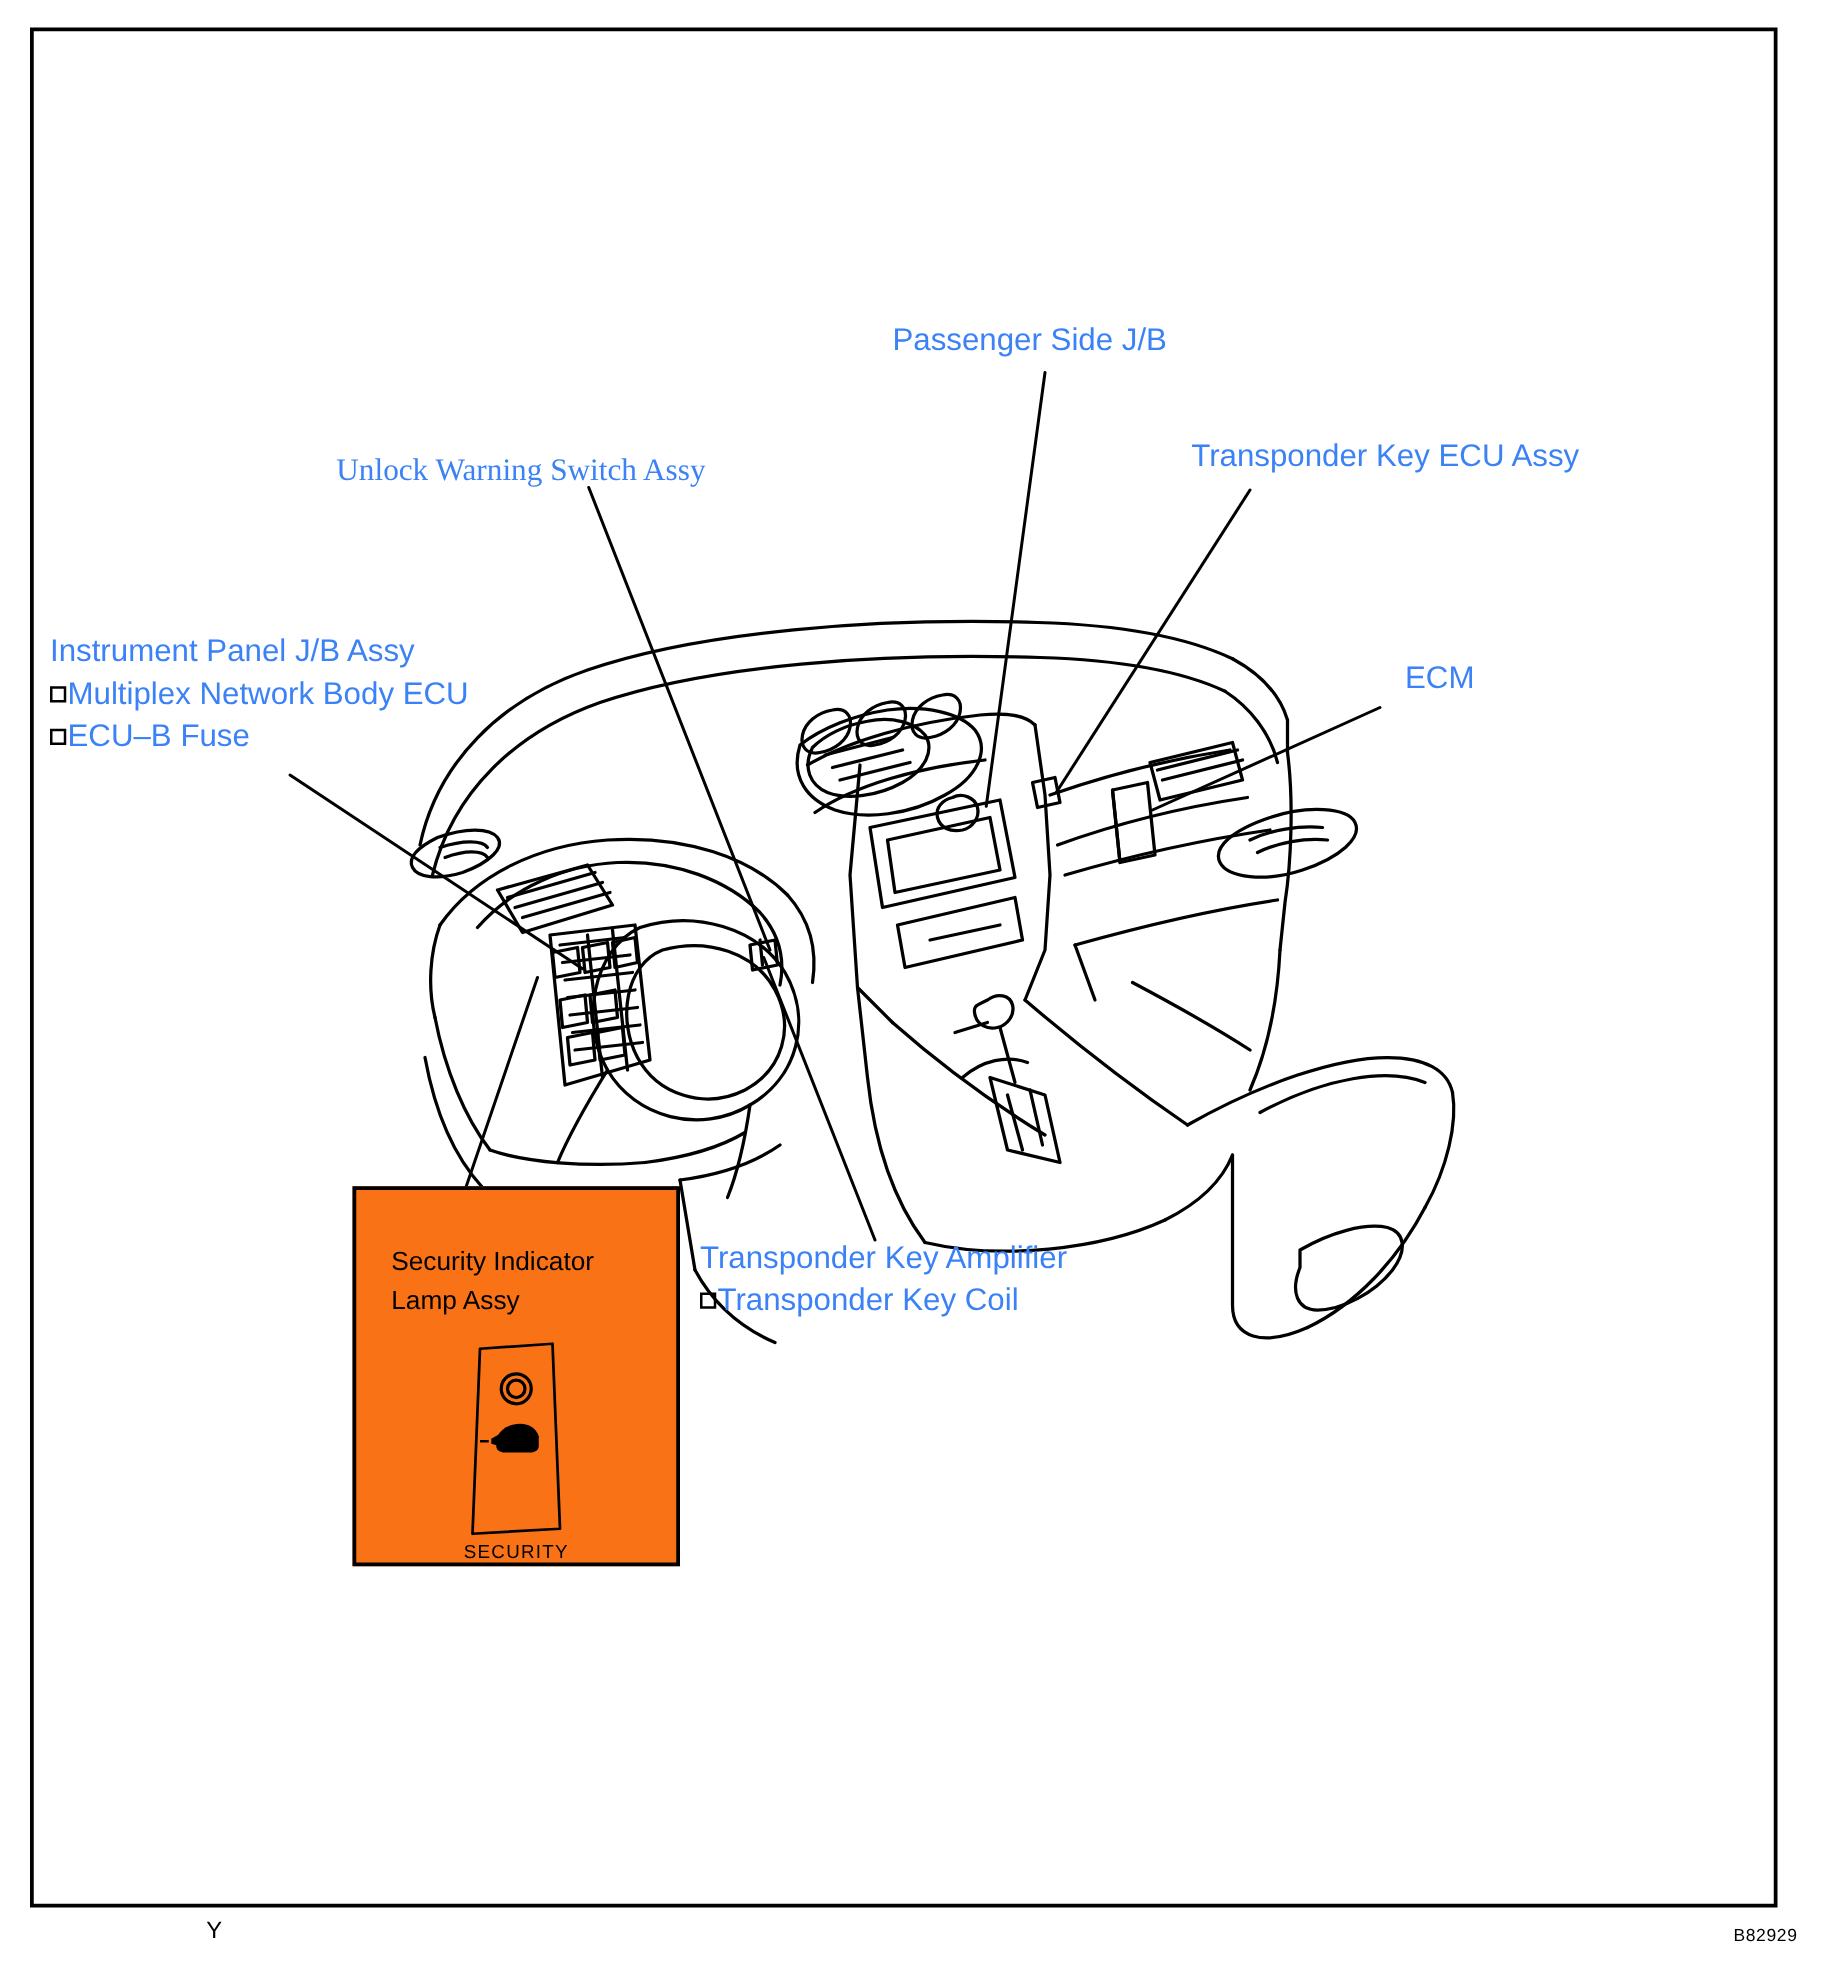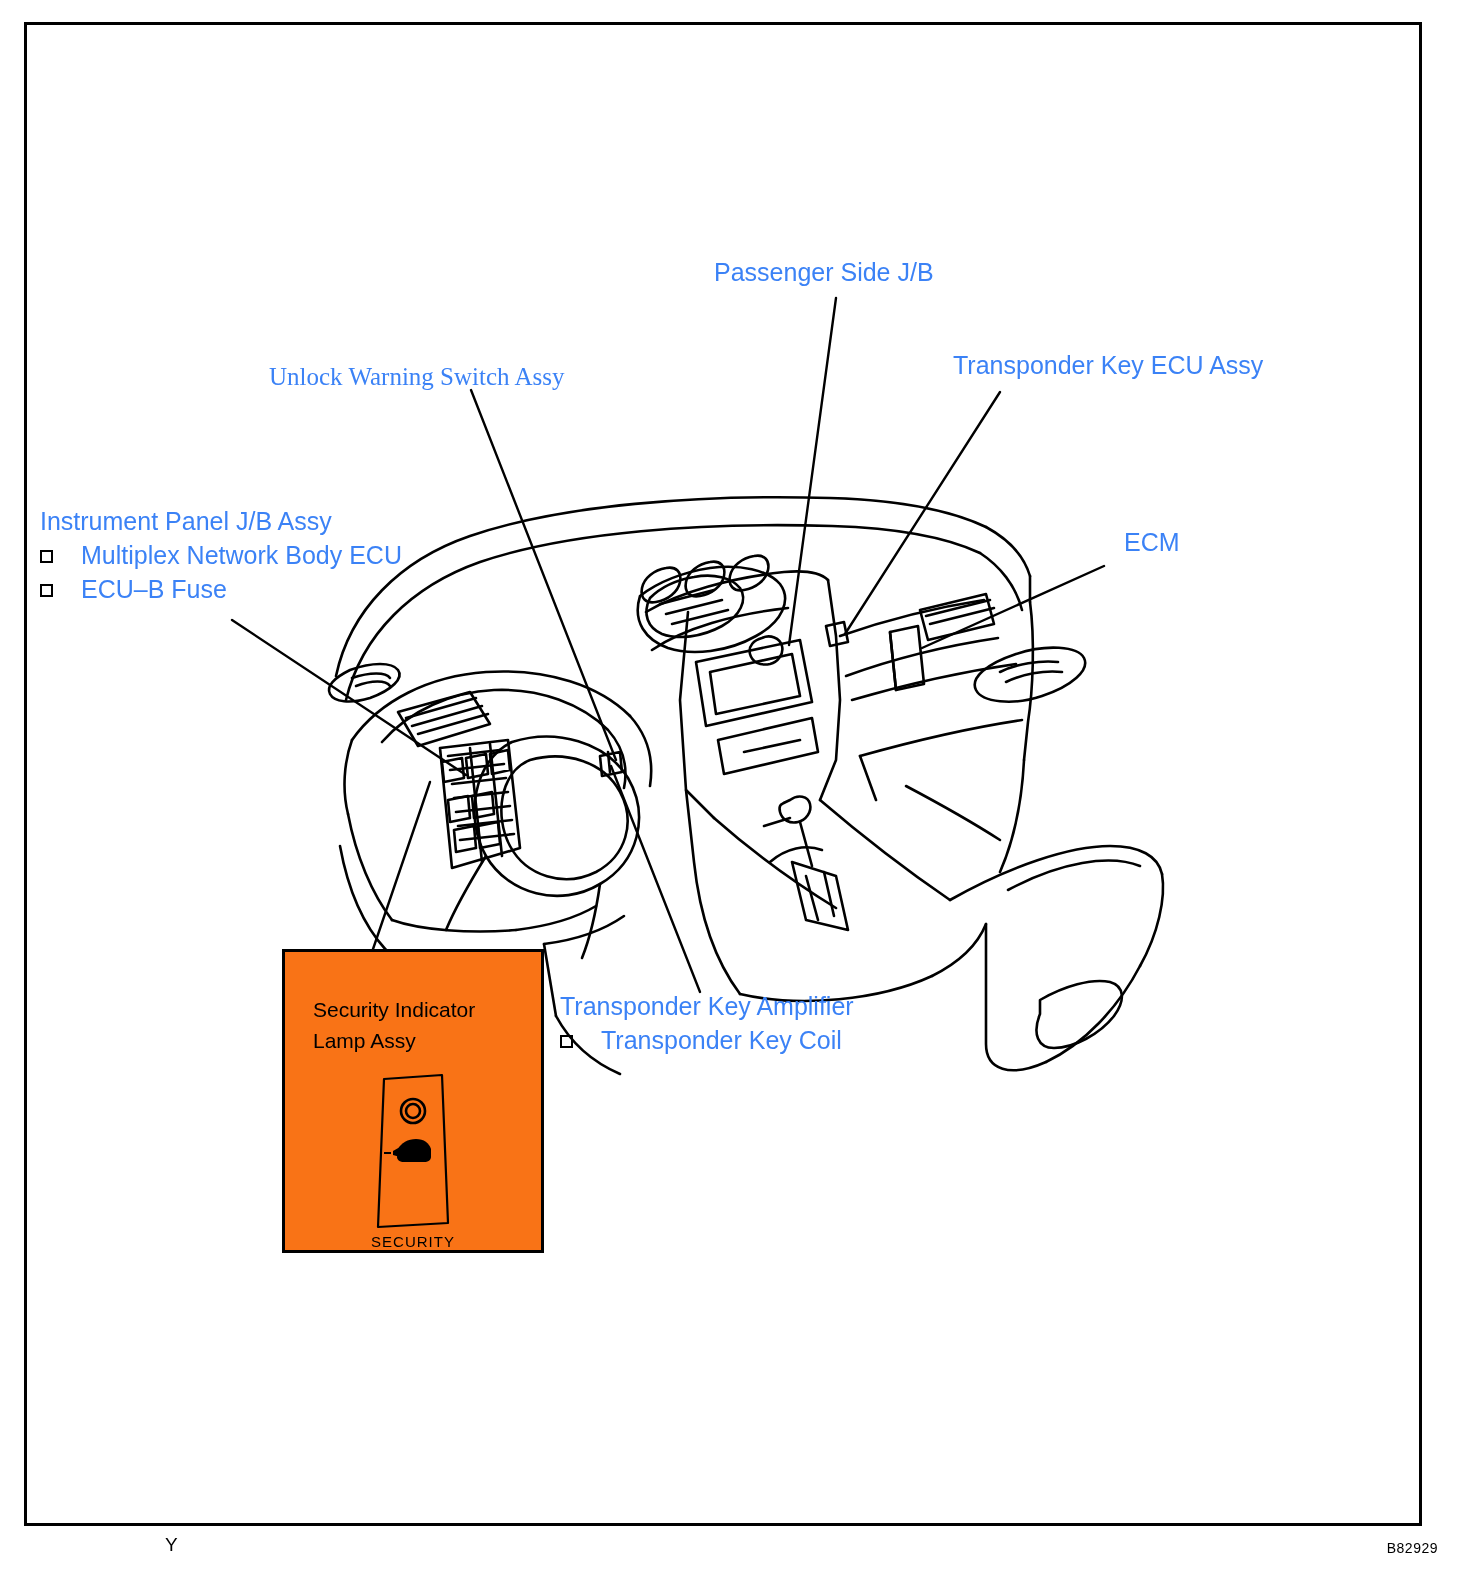--- a/index.html
+++ b/index.html
@@ -38,21 +38,21 @@
   .label {
     position: absolute;
     font-size: 25px;
     line-height: 34px;
     white-space: nowrap;
     color: #3b82f6;
   }
   .bullet-row {
     display: flex;
     align-items: baseline;
-    gap: 28px;
+    gap: 1px;
   }
   .sq {
     display: inline-block;
     width: 13px;
     height: 13px;
     border: 2px solid #000;
     box-sizing: border-box;
     flex: 0 0 auto;
     position: relative;
     top: -1px;

